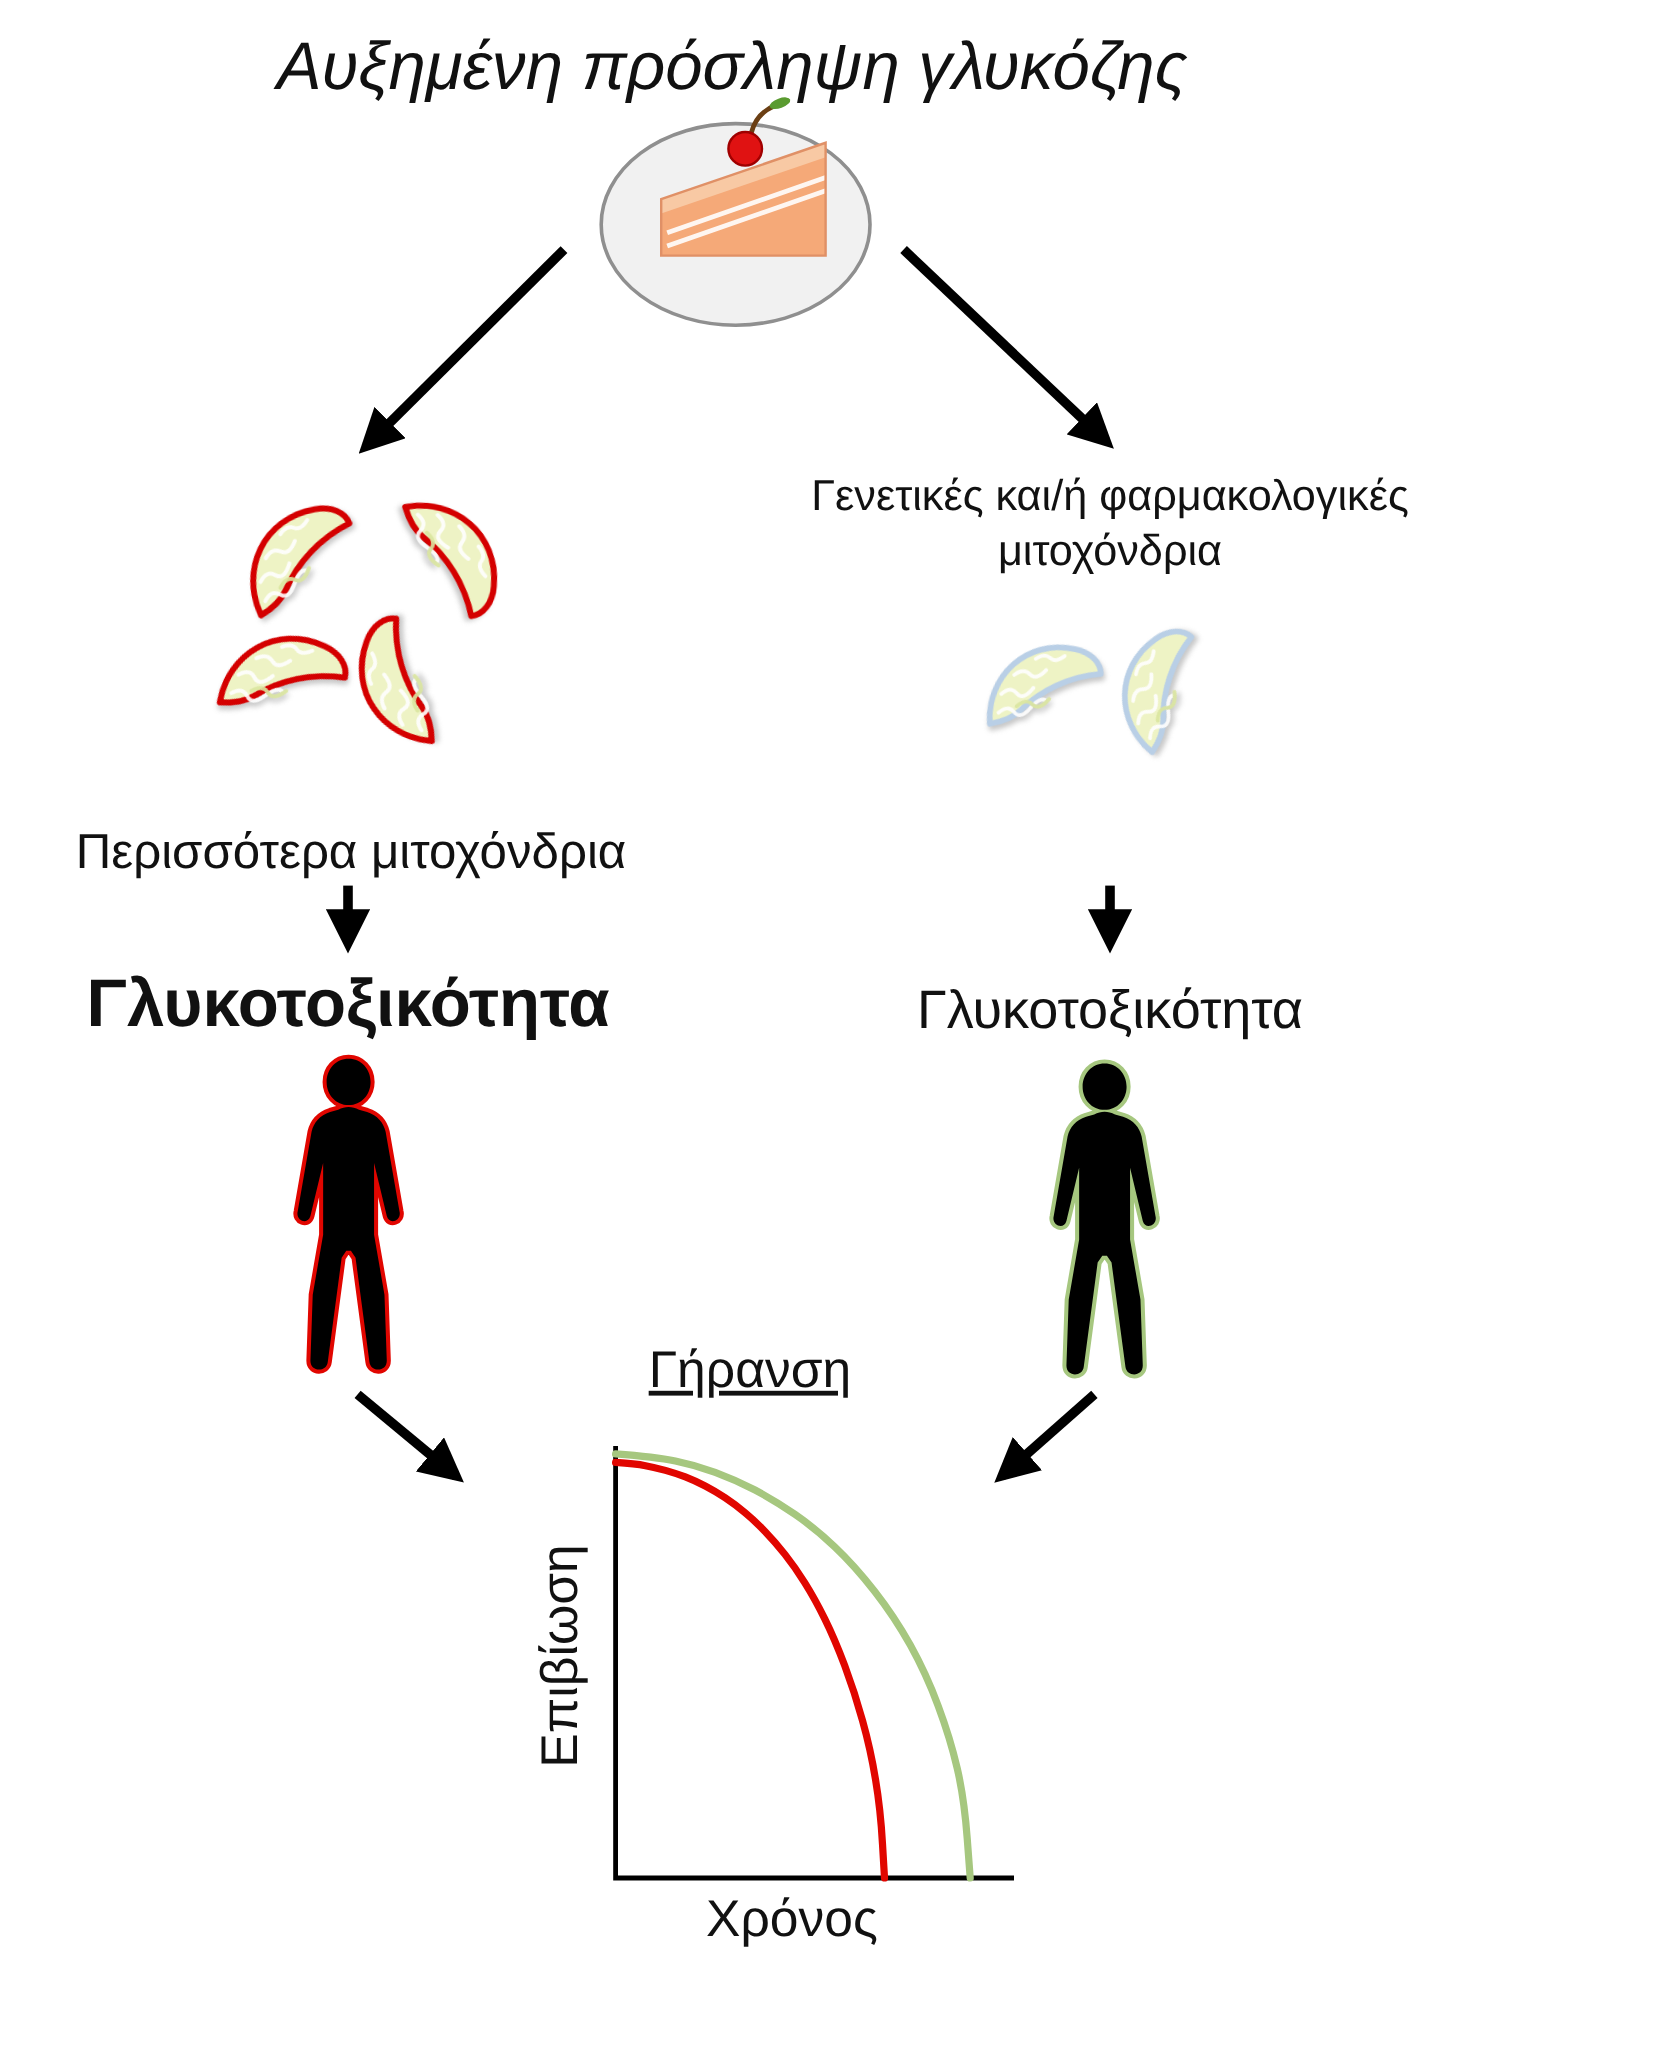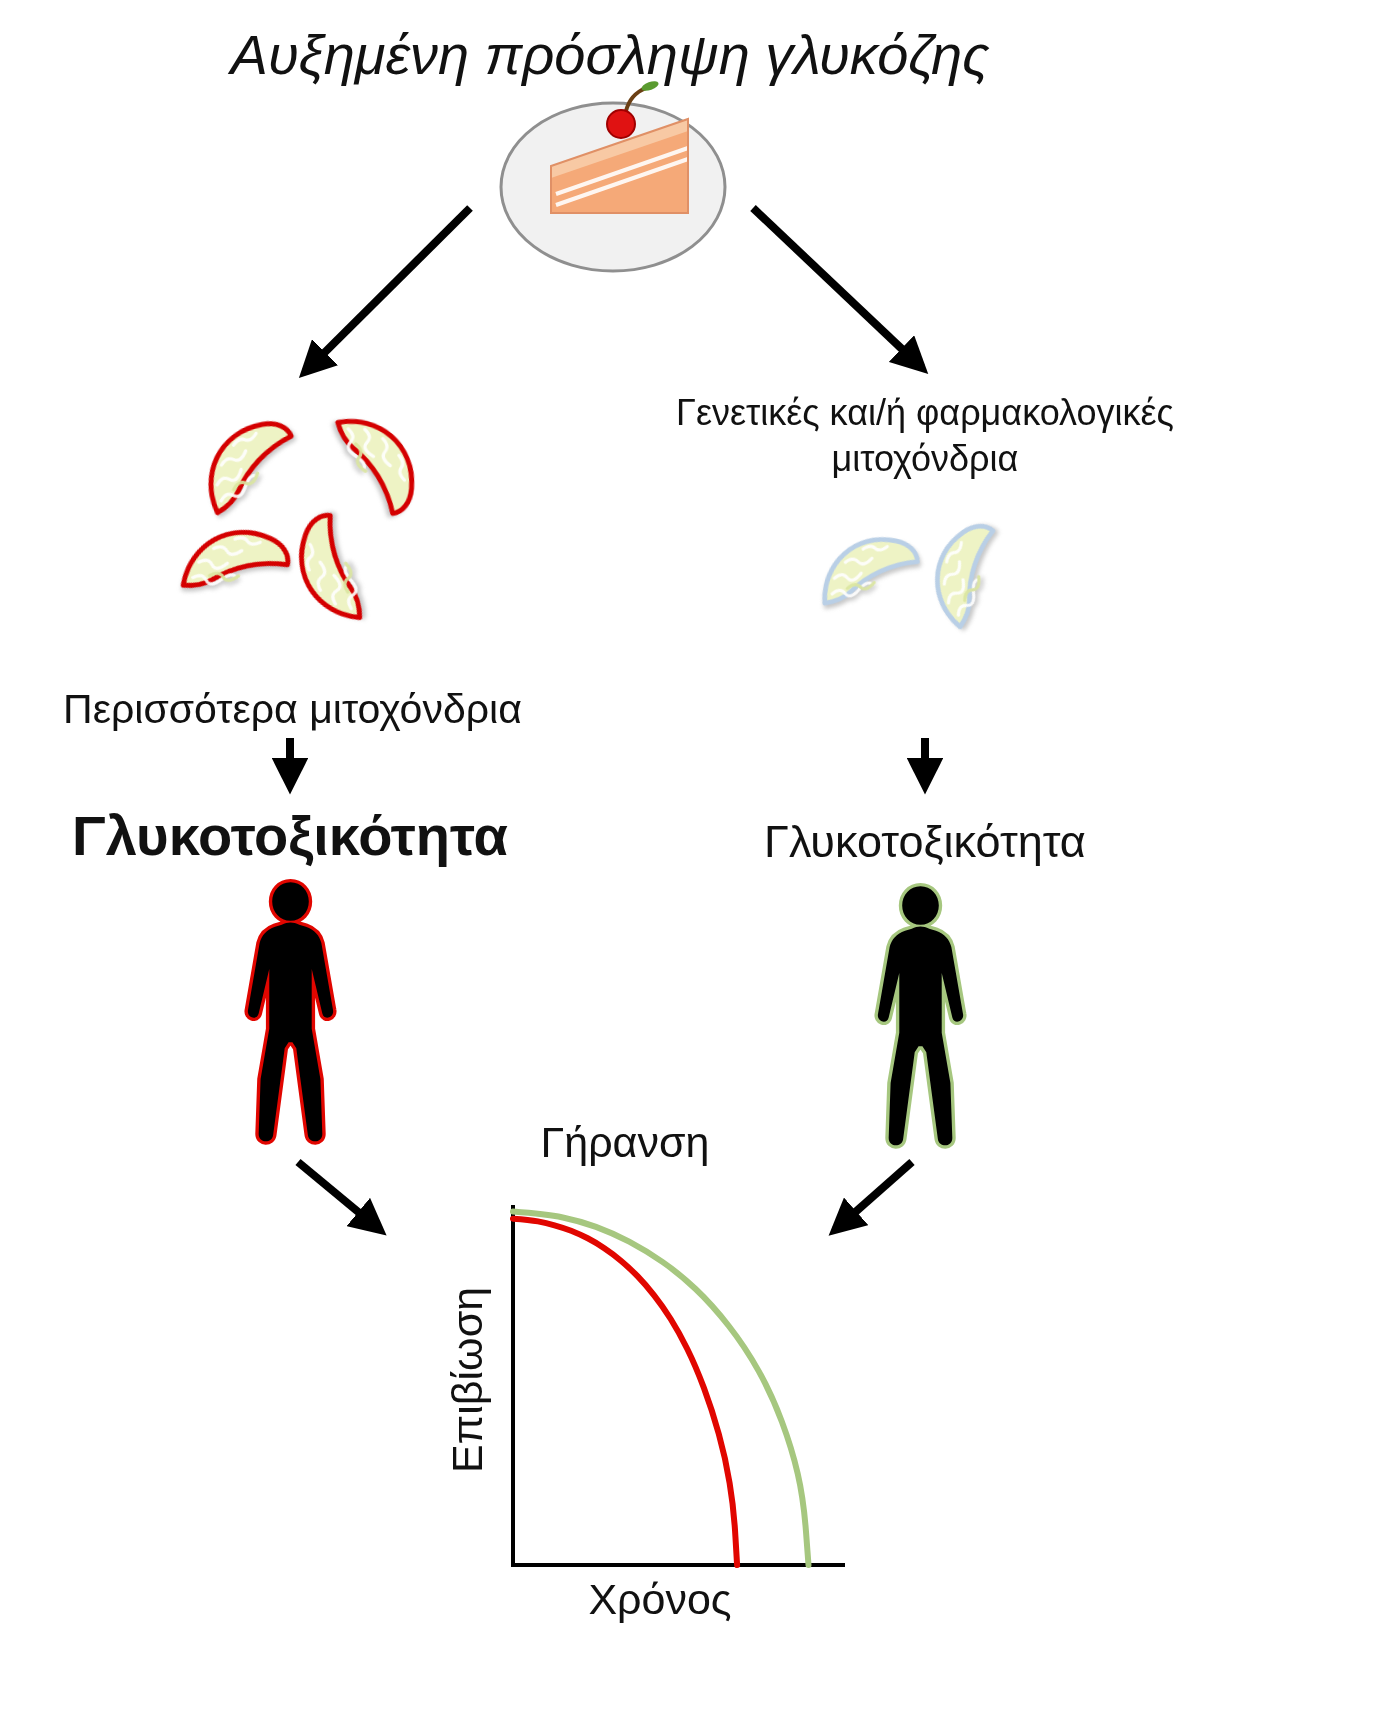--- a/index.html
+++ b/index.html
@@ -6,21 +6,21 @@
   .canvas{position:relative;width:1392px;height:1725px;background:#ffffff;overflow:hidden;
           font-family:"Liberation Sans",sans-serif;}
   .art{position:absolute;left:0;top:0;width:1392px;height:1725px;}
   .t{position:absolute;color:#111;text-align:center;white-space:nowrap;}
   .title{top:22px;left:110px;width:1000px;font-size:56px;font-style:italic;}
   .interv{top:390px;left:585px;width:680px;font-size:36px;line-height:1.28;}
   .mito-left-label{top:666px;left:5px;width:575px;font-size:41px;margin-top:20px;}
   .mito-right-label{top:666px;left:660px;width:530px;font-size:41px;}
   .glyco-left{top:803px;left:0;width:580px;font-size:56px;font-weight:700;}
   .glyco-right{top:816px;left:660px;width:530px;font-size:45px;}
-  .aging{top:1118px;left:425px;width:400px;font-size:43px;}
+  .aging{top:1118px;left:425px;width:400px;font-size:43px;text-decoration:underline;}
   .ylab{top:1352px;left:287px;width:360px;height:56px;line-height:56px;font-size:43px;
         transform:rotate(-90deg);}
   .xlab{top:1575px;left:480px;width:360px;font-size:43px;}
   .mito{filter:drop-shadow(2px 3px 2px rgba(130,130,130,0.45));}
   .block{display:block;}
 </style>
 </head>
 <body>
 
 <div class="canvas">

